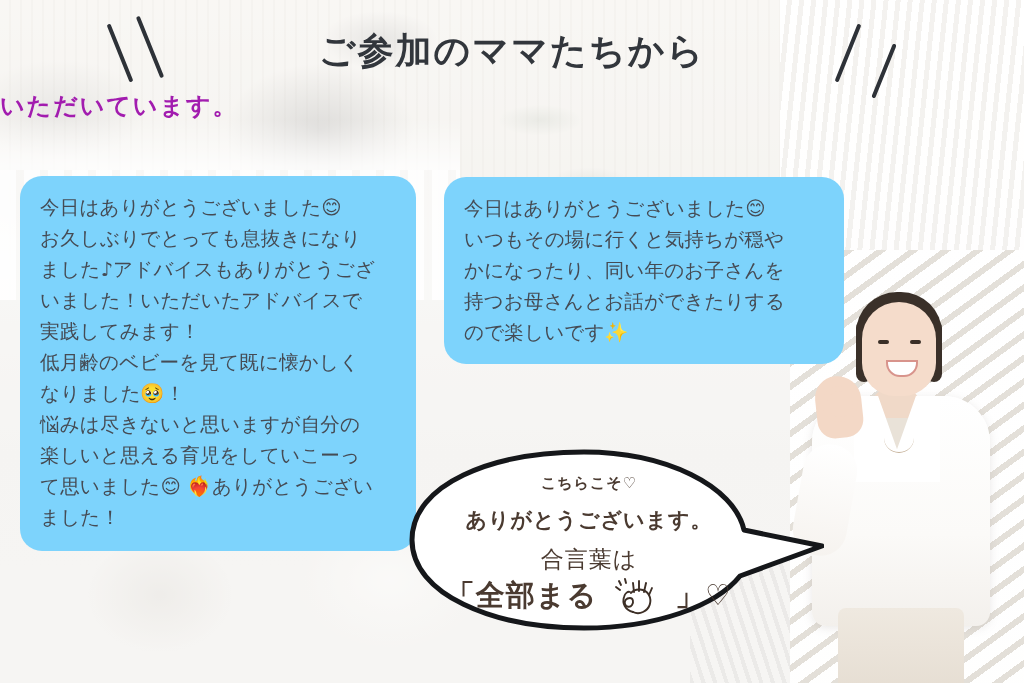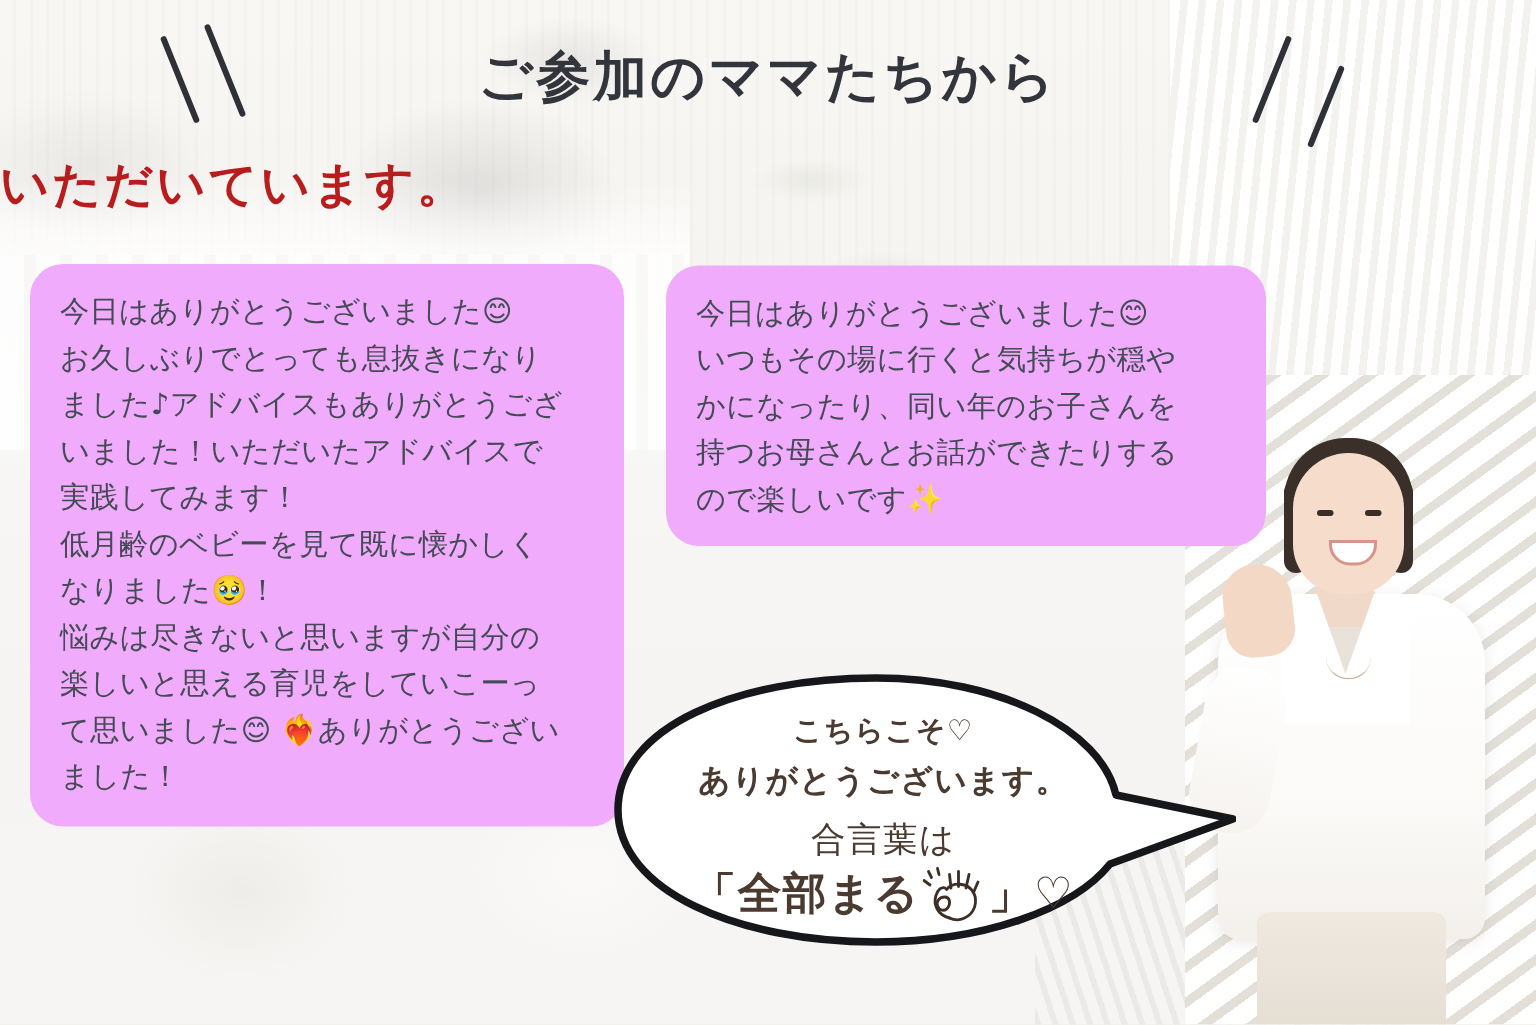--- a/index.html
+++ b/index.html
@@ -114,34 +114,34 @@
   .hl-orange{
     font-size:54px;font-weight:700;letter-spacing:2px;
     color:#ffffff;
     -webkit-text-stroke:5px #dd5c3e;
     paint-order:stroke fill;
     font-family:"DejaVu Sans","Liberation Sans",sans-serif;
     line-height:1;
     position:relative;top:-4px;
   }
   .hl-row2{
-    font-size:32px;font-weight:700;color:#b91c1c;letter-spacing:2px;
-    font-family:"DejaVu Sans","Liberation Sans",sans-serif;
-    margin-top:14px;
+    font-size:24px;font-weight:700;color:#a21caf;letter-spacing:2px;
+    font-family:"DejaVu Sans","Liberation Sans",sans-serif;
+    margin-top:2px;
   }
   .slash{position:absolute;background:#2e3238;border-radius:2px;}
   .slash.l1{left:118px;top:22px;width:4px;height:62px;transform:rotate(-22deg);}
   .slash.l2{left:148px;top:14px;width:4px;height:66px;transform:rotate(-22deg);}
   .slash.r1{left:846px;top:22px;width:4px;height:62px;transform:rotate(22deg);}
   .slash.r2{left:882px;top:42px;width:4px;height:58px;transform:rotate(22deg);}
 
   
   .bubble{
     position:absolute;
-    background:#f0abfc;
+    background:#7dd3fc;
     border-radius:22px;
     color:#454b54;
     font-family:"DejaVu Sans","Liberation Sans",sans-serif;
     font-size:19.5px;
     line-height:31px;
     letter-spacing:.2px;
     white-space:pre-line;
     box-sizing:border-box;
   }
   #bubble-left{left:20px;top:176px;width:396px;padding:16px 20px 18px;}
@@ -226,26 +226,26 @@
   }
 
   
   .balloon-wrap{position:absolute;left:404px;top:448px;width:420px;height:186px;}
   .balloon-svg{position:absolute;left:0;top:0;}
   .balloon-text{
     position:absolute;left:0;top:0;width:360px;text-align:center;
     font-family:"DejaVu Sans","Liberation Sans",sans-serif;
     color:#4a3a30;
   }
-  .bt-l1{position:absolute;left:10px;top:26px;width:350px;font-size:19px;font-weight:700;letter-spacing:1px;}
+  .bt-l1{position:absolute;left:10px;top:26px;width:350px;font-size:15px;font-weight:700;letter-spacing:1px;}
   .bt-l2{position:absolute;left:10px;top:58px;width:350px;font-size:21px;font-weight:700;letter-spacing:1px;}
   .bt-l3{position:absolute;left:10px;top:96px;width:350px;font-size:23px;font-weight:400;letter-spacing:1px;}
   .bt-l4{
     position:absolute;left:0px;top:128px;width:370px;font-size:29px;font-weight:700;letter-spacing:1px;
-    display:flex;align-items:center;justify-content:center;gap:2px;text-align:center;
+    display:flex;align-items:center;justify-content:center;gap:18px;text-align:center;
   }
   .hand-ico{display:inline-block;width:42px;height:40px;position:relative;top:2px;}
 </style>
 </head>
 <body>
 
 <div id="stage">
 
   <div class="bg-layer">
     <div class="bg-photo bg-wall"></div>

